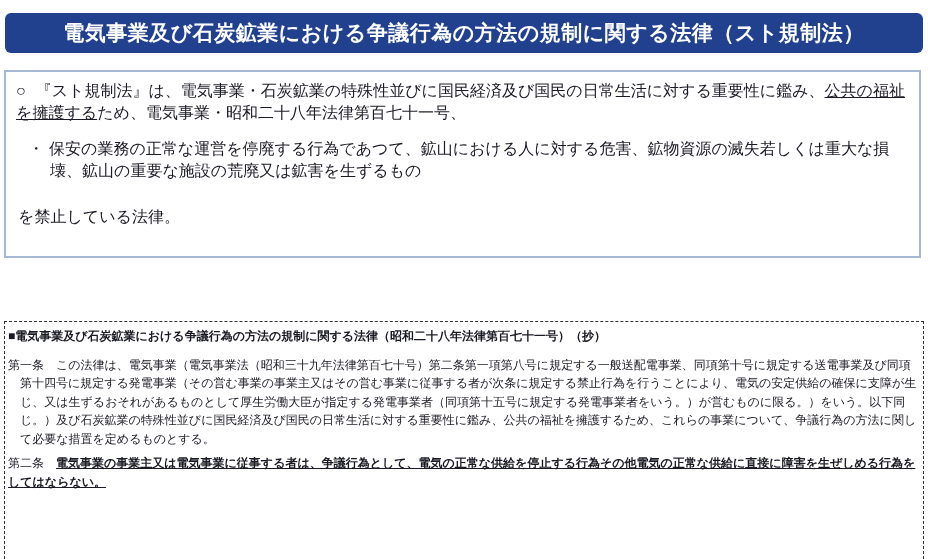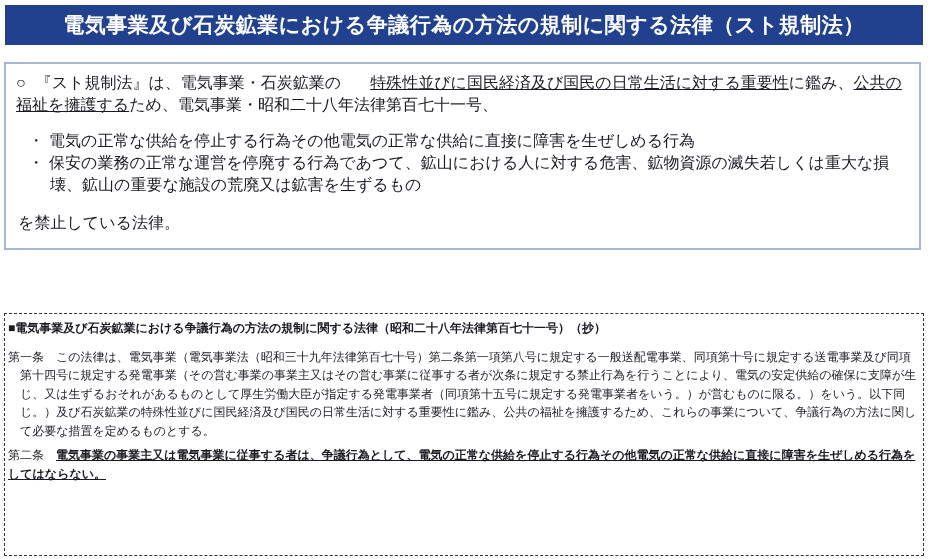--- a/index.html
+++ b/index.html
@@ -7,24 +7,24 @@
     width: 928px; height: 559px;
     background: #ffffff;
     font-family: "Liberation Sans", "DejaVu Sans", sans-serif;
     color: #1a1a24;
     overflow: hidden;
   }
   .slide { position: relative; width: 928px; height: 559px; }
 
   
   .title-bar {
-    margin: 5px 5px 0 5px;
+    margin: 13px 5px 0 5px;
     height: 40px;
     background: #21418E;
-    display: flex; align-items: center; justify-content: center;
+    display: flex; align-items: center; justify-content: center; border-radius: 6px;
   }
   .title-bar h1 {
     color: #ffffff;
     font-size: 21px;
     font-weight: bold;
     letter-spacing: 0.5px;
     white-space: nowrap;
   }
 
   
@@ -42,21 +42,21 @@
   .bullets { margin-top: 14px; }
   .bullet {
     padding-left: 34px;
     text-indent: -22px;
   }
   .bullet .dot-marker {
     display: inline-block;
     width: 21px;
     text-indent: 0;
   }
-  .closing { margin-top: 16px; padding-left: 2px; }
+  .closing { margin-top: 24px; padding-left: 2px; }
 
   
   .law-box {
     margin: 63px 4px 0 4px;
     height: 243px;
     border: 1px dashed #333333;
     padding: 5px 6px 6px 3px;
     font-size: 12px;
     line-height: 18.5px;
   }
@@ -70,24 +70,23 @@
 </head>
 <body>
 
 <div class="slide">
 
   <header class="title-bar">
     <h1>電気事業及び石炭鉱業における争議行為の方法の規制に関する法律（スト規制法）</h1>
   </header>
 
   <section class="summary-box">
-    <p class="intro rich"><span class="circle-marker">○</span><span><span>『スト規制法』は、電気事業・石炭鉱業の</span><span style="text-decoration: underline; margin-left: 29px;">特殊性並びに国民経済及び国民の日常生活に対する重要性</span><span>に鑑み、</span><span style="text-decoration: underline;">公共の福祉を擁護する</span><span>ため、電気事業・昭和二十八年法律第百七十一号、</span></span></p>
+    <p class="intro rich"><span class="circle-marker">○</span><span><span>『スト規制法』は、電気事業・石炭鉱業の</span><span style="">特殊性並びに国民経済及び国民の日常生活に対する重要性</span><span>に鑑み、</span><span style="text-decoration: underline;">公共の福祉を擁護する</span><span>ため、電気事業・昭和二十八年法律第百七十一号、</span></span></p>
 
     <div class="bullets">
-      <p class="bullet"><span class="dot-marker">・</span><span>電気の正常な供給を停止する行為その他電気の正常な供給に直接に障害を生ぜしめる行為</span></p>
       <p class="bullet"><span class="dot-marker">・</span><span>保安の業務の正常な運営を停廃する行為であつて、鉱山における人に対する危害、鉱物資源の滅失若しくは重大な損壊、鉱山の重要な施設の荒廃又は鉱害を生ずるもの</span></p>
     </div>
 
     <p class="closing">を禁止している法律。</p>
   </section>
 
   <section class="law-box">
     <p class="law-heading">■電気事業及び石炭鉱業における争議行為の方法の規制に関する法律（昭和二十八年法律第百七十一号）（抄）</p>
 
     <p class="article hang rich"><span>第一条　この法律は、電気事業（電気事業法（昭和三十九年法律第百七十号）第二条第一項第八号に規定する一般送配電事業、同項第十号に規定する送電事業及び同項第十四号に規定する発電事業（その営む事業の事業主又はその営む事業に従事する者が次条に規定する禁止行為を行うことにより、電気の安定供給の確保に支障が生じ、又は生ずるおそれがあるものとして厚生労働大臣が指定する発電事業者（同項第十五号に規定する発電事業者をいう。）が営むものに限る。）をいう。以下同じ。）及び石炭鉱業の特殊性並びに国民経済及び国民の日常生活に対する重要性に鑑み、公共の福祉を擁護するため、これらの事業について、争議行為の方法に関して必要な措置を定めるものとする。</span></p>

